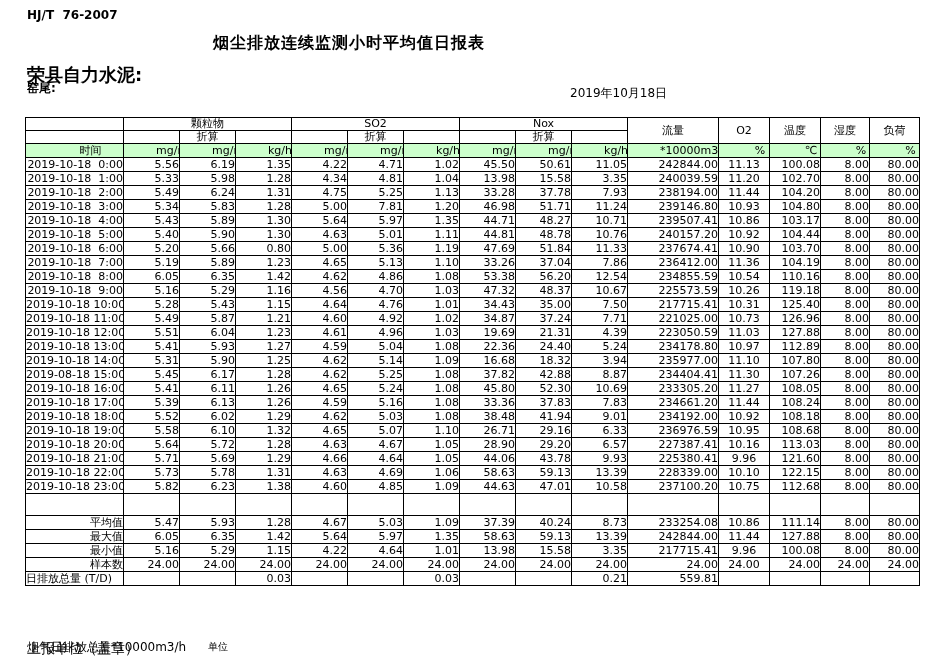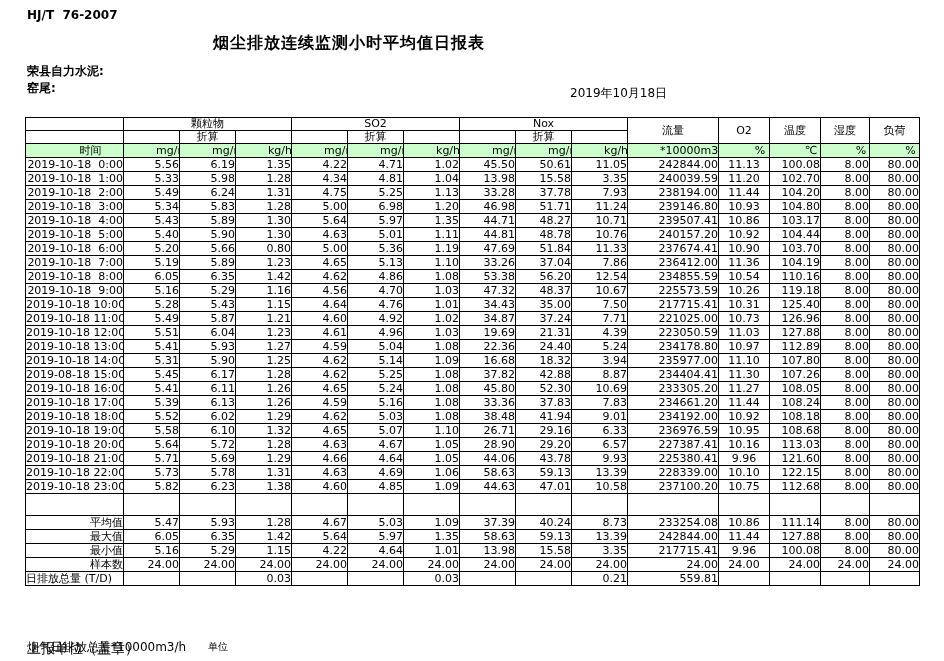--- a/index.html
+++ b/index.html
@@ -4,21 +4,21 @@
 <style>
   html,body{margin:0;padding:0;}
   body{
     width:944px;height:661px;position:relative;background:#ffffff;
     font-family:"DejaVu Sans",sans-serif;color:#000;
     -webkit-font-smoothing:none;
   }
   .abs{position:absolute;white-space:pre;}
   .standard-no{left:27px;top:8px;font-size:12px;font-weight:bold;}
   .doc-title{left:213px;top:33px;font-size:16px;font-weight:bold;letter-spacing:1px;font-family:Liberation Mono, monospace;}
-  .company{left:27px;top:63px;font-size:12px;font-weight:bold;}
+  .company{left:27px;top:63px;font-size:18px;font-weight:bold;}
   .station{left:27px;top:80px;font-size:12px;font-weight:bold;}
   .report-date{left:570px;top:85px;font-size:12px;}
   .footer-1{left:27px;top:623px;font-size:12px;margin-top:16px;}
   .footer-2{left:27px;top:640px;font-size:14px;}
   .footer-3{left:208px;top:640px;font-size:10px;}
 
   table.report{
     position:absolute;left:25px;top:117px;width:894px;
     border-collapse:collapse;table-layout:fixed;
     font-size:11px;line-height:12px;
@@ -160,21 +160,21 @@
         <td class="c-temp">104.20</td>
         <td class="c-hum">8.00</td>
         <td class="c-load">80.00</td>
       </tr>
       <tr>
         <td class="c-time">2019-10-18  3:00</td>
         <td class="c-num">5.34</td>
         <td class="c-num">5.83</td>
         <td class="c-num">1.28</td>
         <td class="c-num">5.00</td>
-        <td class="c-num">6.98</td>
+        <td class="c-num">7.81</td>
         <td class="c-num">1.20</td>
         <td class="c-num">46.98</td>
         <td class="c-num">51.71</td>
         <td class="c-num">11.24</td>
         <td class="c-flow">239146.80</td>
         <td class="c-o2">10.93</td>
         <td class="c-temp">104.80</td>
         <td class="c-hum">8.00</td>
         <td class="c-load">80.00</td>
       </tr>

